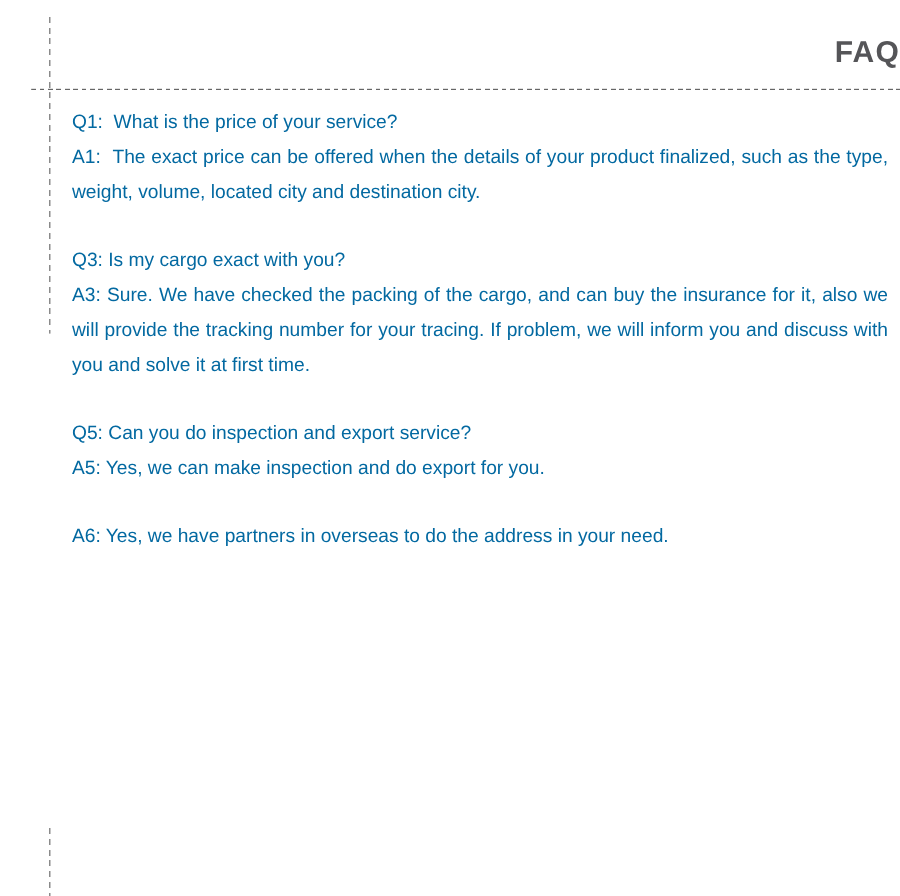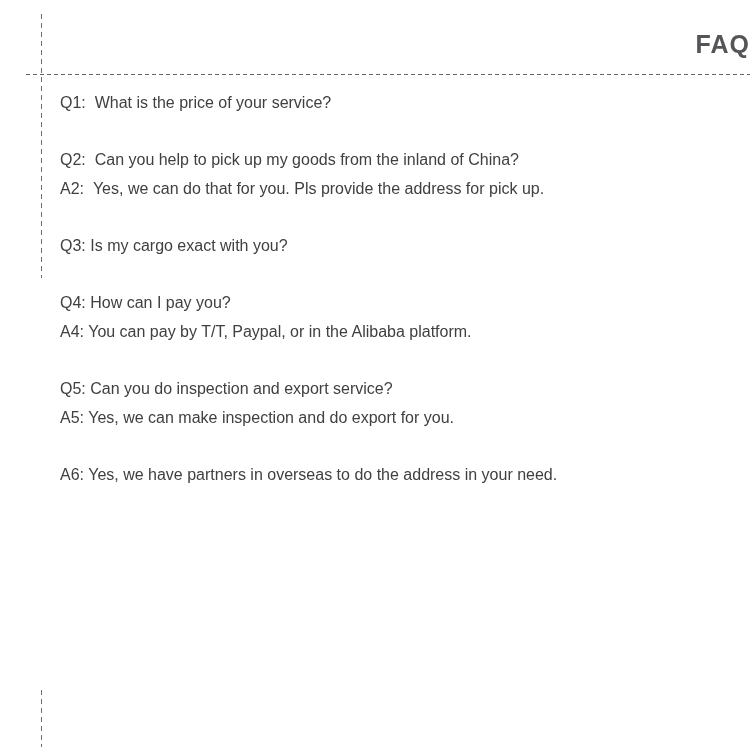--- a/index.html
+++ b/index.html
@@ -42,21 +42,21 @@
     font-weight: bold;
     letter-spacing: 1px;
     color: #555558;
   }
   
   .content {
     position: absolute;
     top: 88px;
     left: 60px;
     width: 680px;
-    color: #404040;
+    color: #0369a1;
     font-size: 16px;
     line-height: 29px;
   }
   .qa-block { margin: 0 0 28px 0; }
   .qa-block p {
     margin: 0;
     text-align: justify;
   }
 </style>
 </head>
@@ -65,35 +65,29 @@
 <div class="vline top-seg"></div>
 <div class="vline bottom-seg"></div>
 <div class="hline"></div>
 
 <div class="page-title">FAQ</div>
 
 <div class="content">
 
   <div class="qa-block">
     <p>Q1: &nbsp;What is the price of your service?</p>
+    <p>A1: &nbsp;The exact price can be offered when the details of your product finalized, such as the type, weight, volume, located city and destination city.</p>
   </div>
 
-  <div class="qa-block">
-    <p>Q2: &nbsp;Can you help to pick up my goods from the inland of China?</p>
-    <p>A2: &nbsp;Yes, we can do that for you. Pls provide the address for pick up.</p>
-  </div>
 
   <div class="qa-block">
     <p>Q3: Is my cargo exact with you?</p>
+    <p>A3: Sure. We have checked the packing of the cargo, and can buy the insurance for it, also we will provide the tracking number for your tracing. If problem, we will inform you and discuss with you and solve it at first time.</p>
   </div>
 
-  <div class="qa-block">
-    <p>Q4: How can I pay you?</p>
-    <p>A4: You can pay by T/T, Paypal, or in the Alibaba platform.</p>
-  </div>
 
   <div class="qa-block">
     <p>Q5: Can you do inspection and export service?</p>
     <p>A5: Yes, we can make inspection and do export for you.</p>
   </div>
 
   <div class="qa-block">
     <p>A6: Yes, we have partners in overseas to do the address in your need.</p>
   </div>
 

